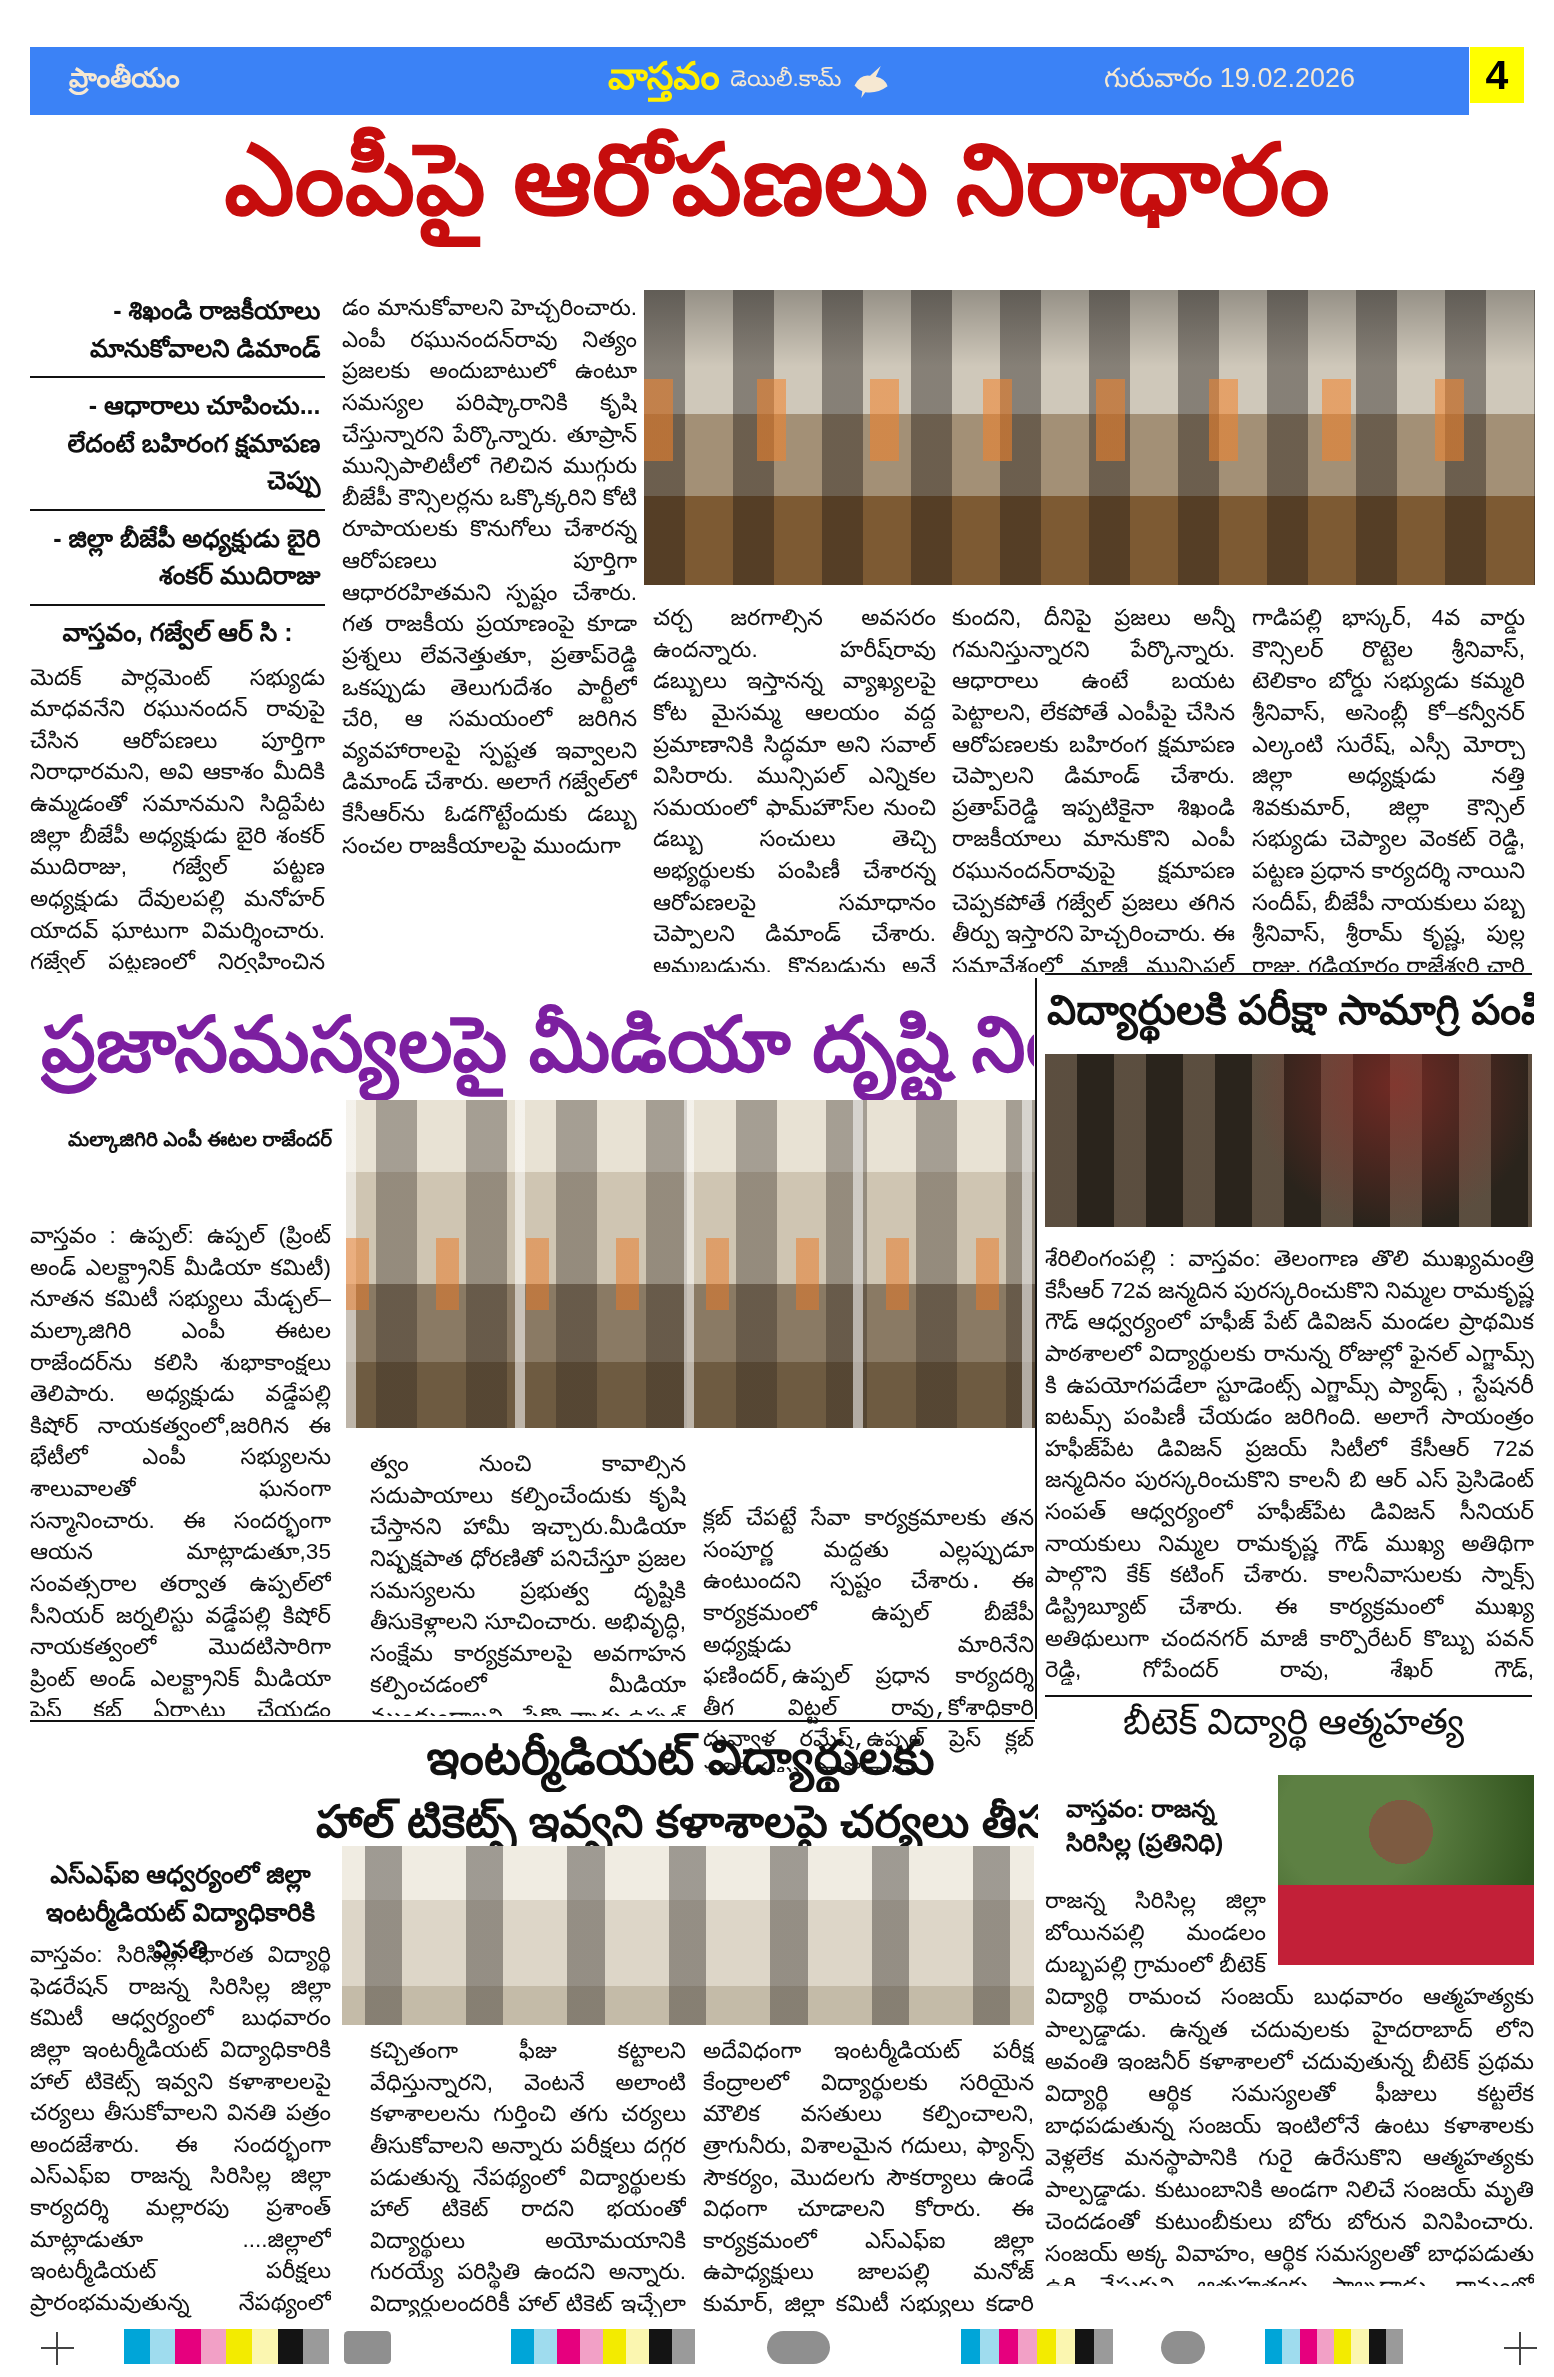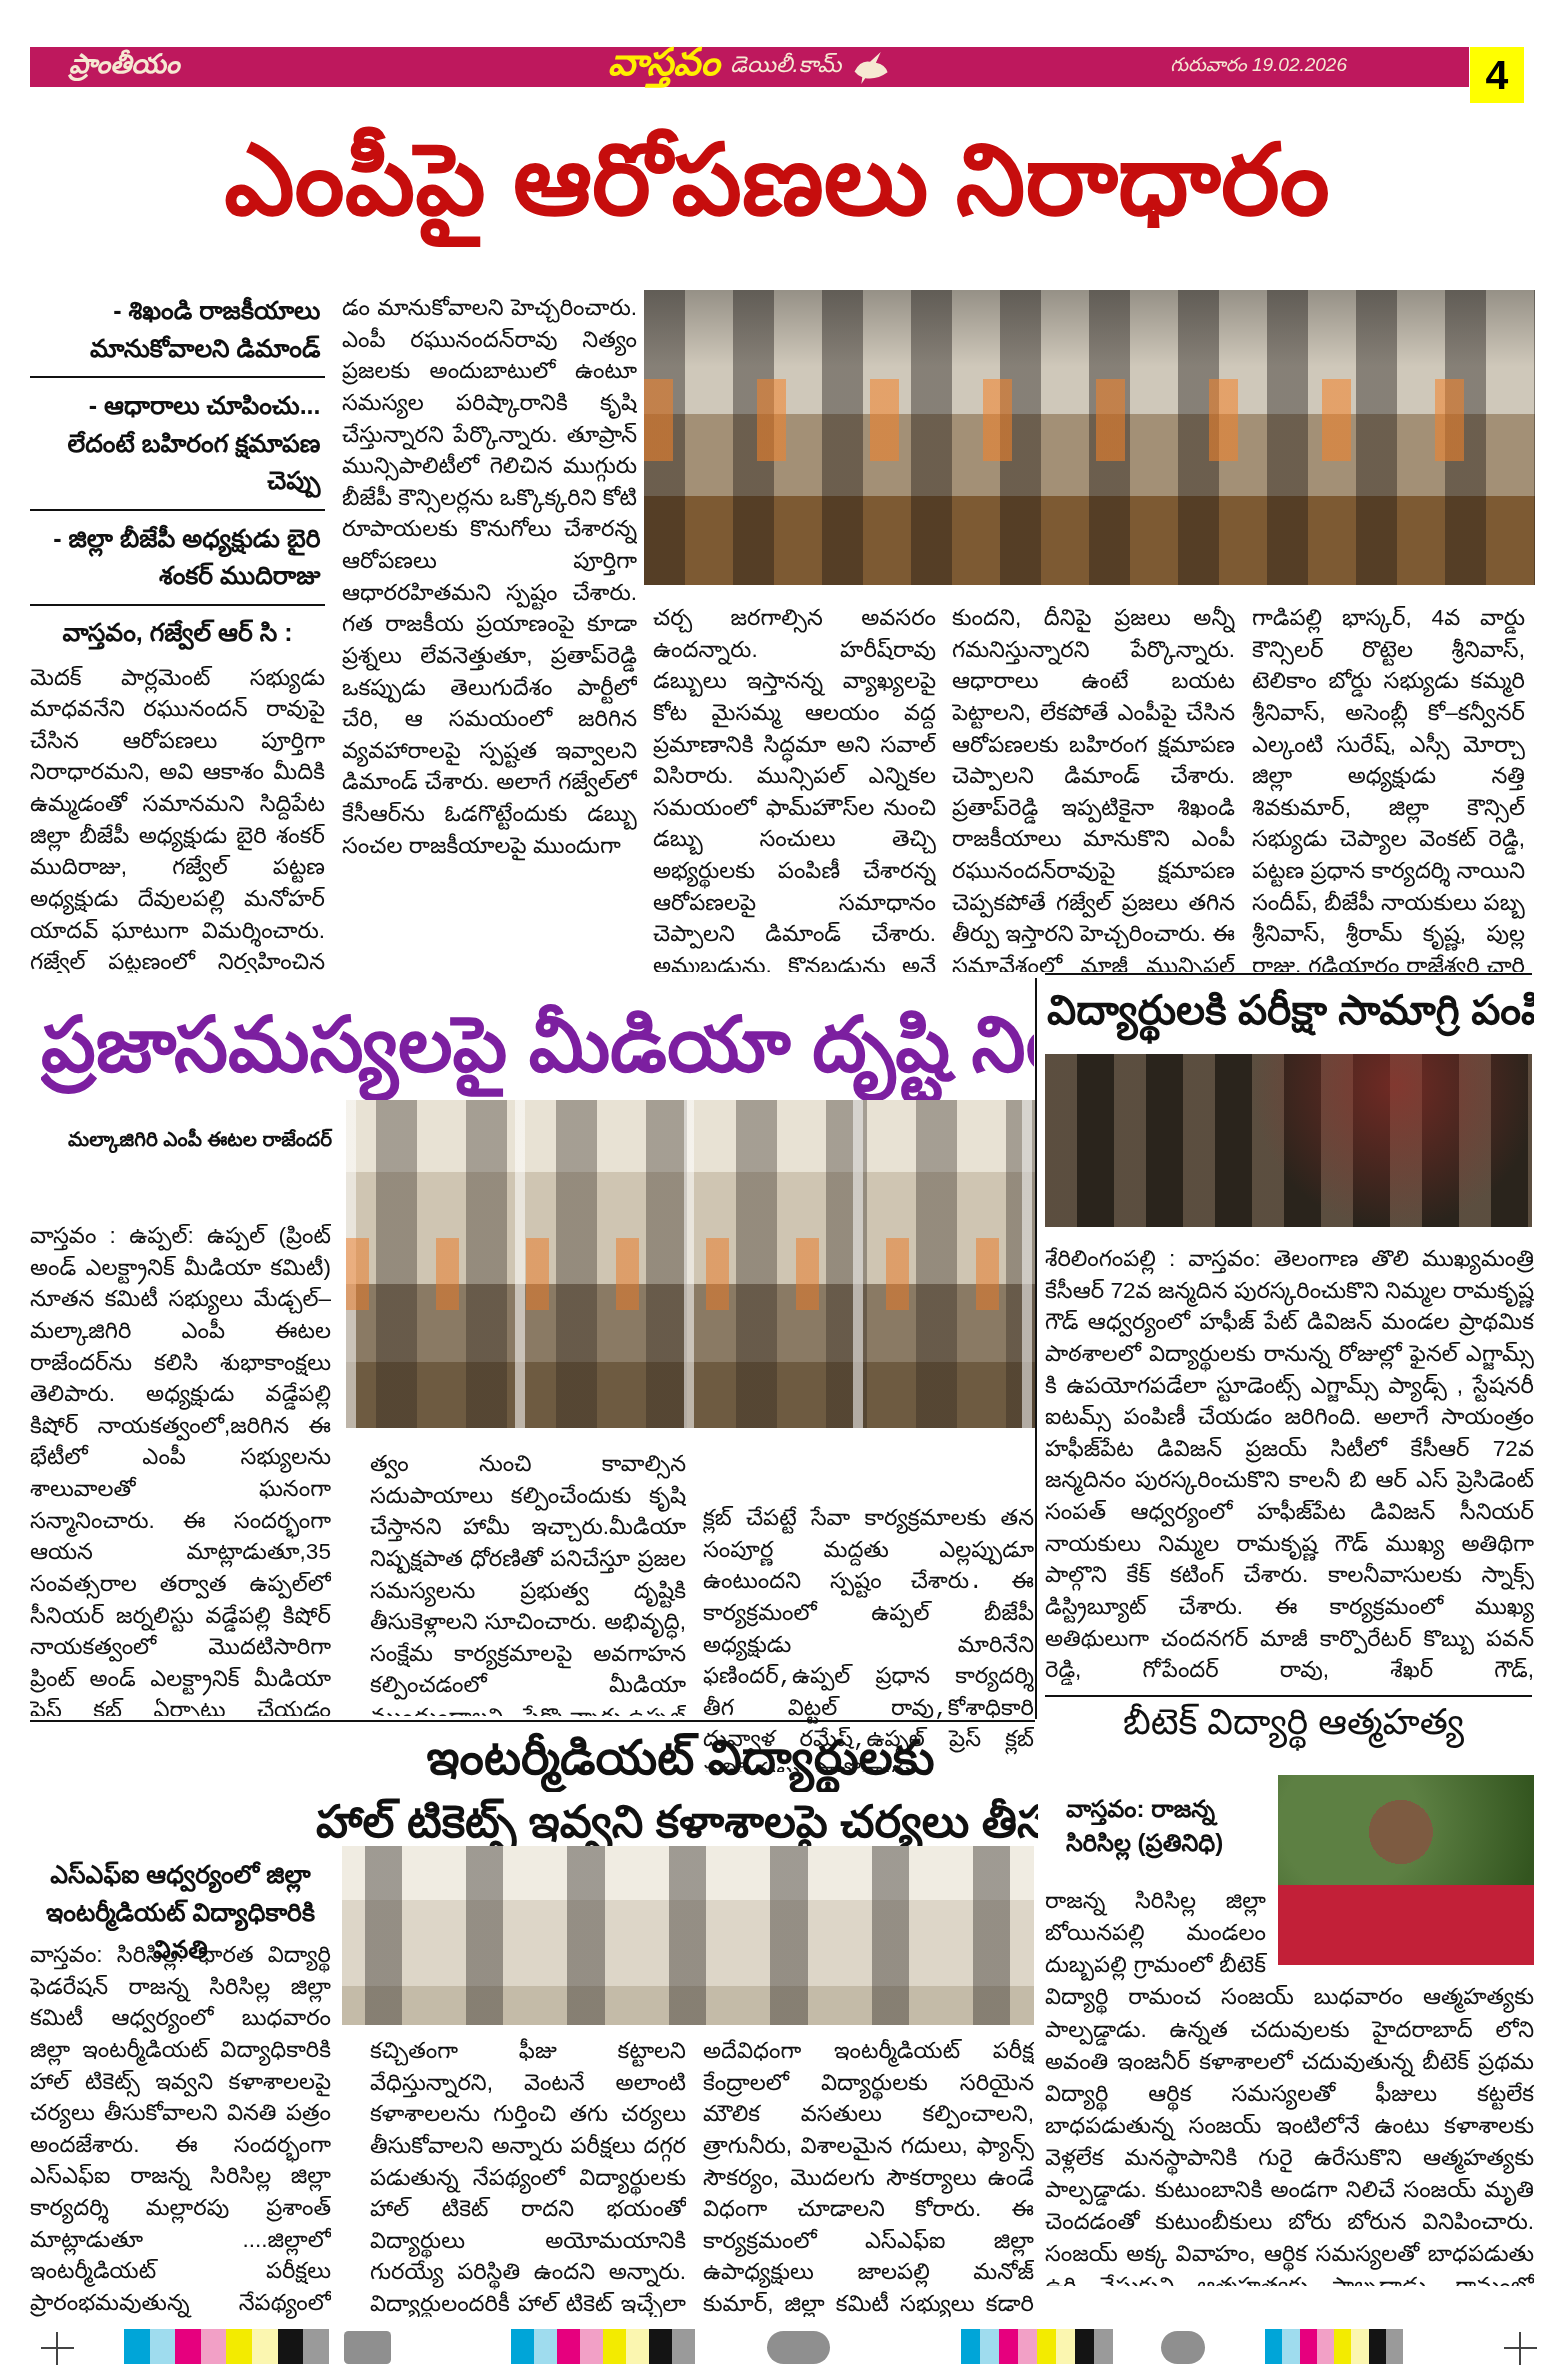--- a/index.html
+++ b/index.html
@@ -6,29 +6,29 @@
   #page{
     position:relative;
     width:1555px;height:2377px;
     background:#ffffff;
     font-family:"Liberation Sans","DejaVu Sans",sans-serif;
     color:#111;
     overflow:hidden;
   }
   
   .masthead{
-    position:absolute;left:30px;top:47px;width:1439px;height:40px;
-    background:#be185d;display:flex;align-items:center;font-style:italic;
+    position:absolute;left:30px;top:47px;width:1439px;height:68px;
+    background:#3b82f6;display:flex;align-items:center;
   }
   .mh-section{margin-left:39px;font-size:27px;font-weight:bold;color:#f6e8d2;}
   .mh-center{position:absolute;left:50%;transform:translateX(-50%);display:flex;align-items:center;gap:10.5px;}
   .mh-brand{font-size:38px;font-weight:bold;color:#ffee00;}
   .mh-suffix{font-size:22.6px;color:#f6e8d2;}
   .mh-bird{width:39px;height:35px;}
-  .mh-date{position:absolute;right:122px;font-size:19px;color:#f6e8d2;}
+  .mh-date{position:absolute;right:114px;font-size:27px;color:#f6e8d2;}
   .page-box{
     position:absolute;left:1470px;top:47px;width:54px;height:56px;
     background:#ffff00;display:flex;align-items:center;justify-content:center;
     font-size:41px;font-weight:bold;color:#000;
   }
   
   .lead-headline{
     position:absolute;left:30px;top:113px;width:1494px;height:154px;
     font-size:99px;font-weight:bold;color:#c60d0d;text-align:center;
     line-height:1.35;overflow:hidden;white-space:nowrap;

